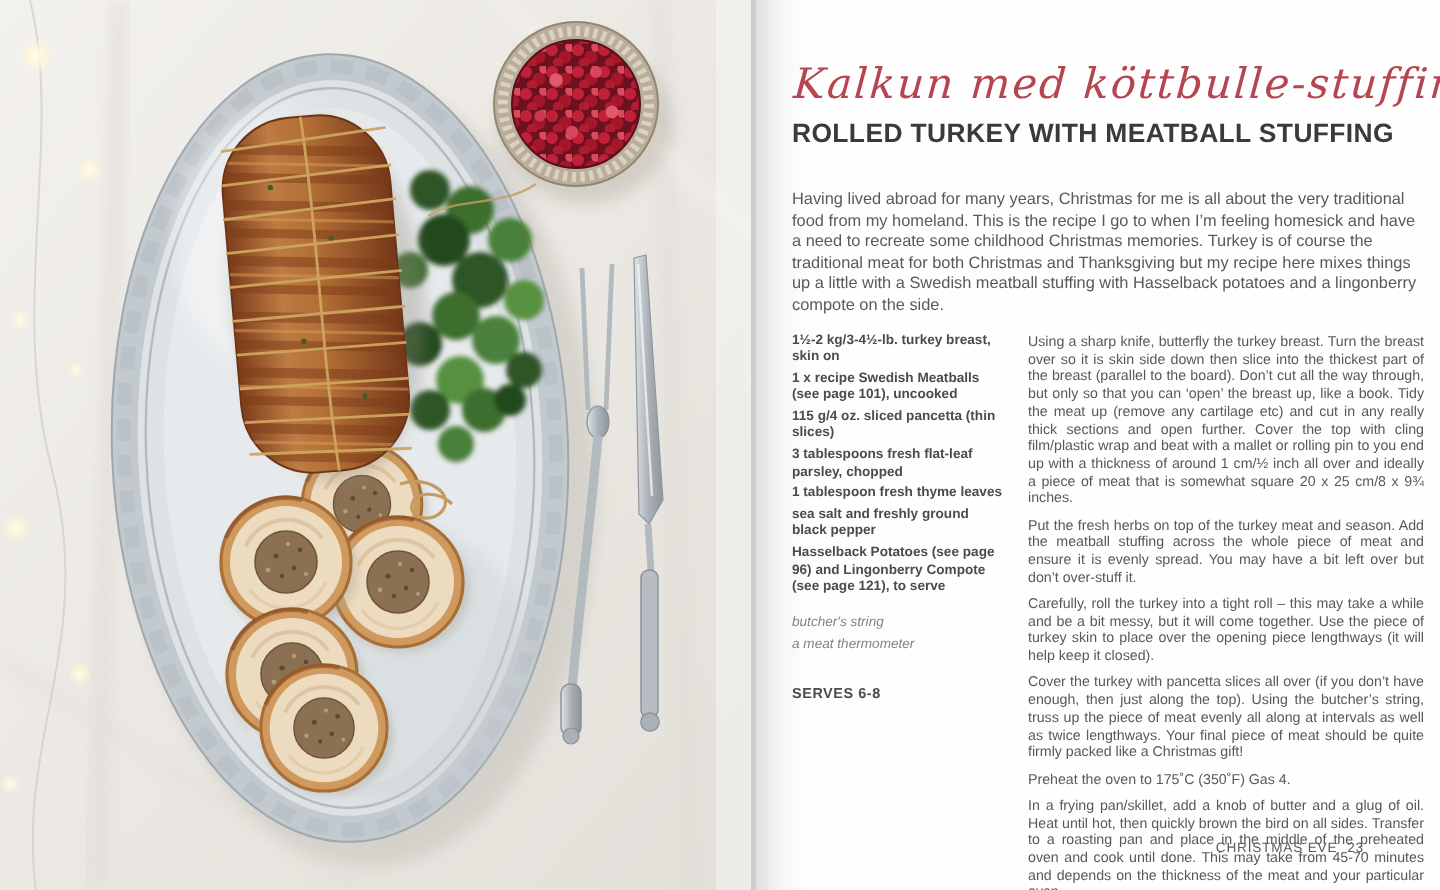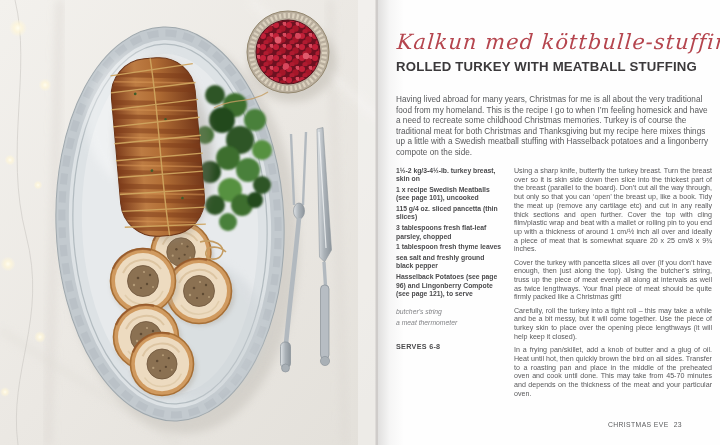--- a/index.html
+++ b/index.html
@@ -251,22 +251,24 @@
         <p class="ingredient">Hasselback Potatoes (see page 96) and Lingonberry Compote (see page 121), to serve</p>
         <div class="equipment-block">
           <p class="equipment">butcher's string</p>
           <p class="equipment">a meat thermometer</p>
         </div>
         <p class="serves">SERVES 6-8</p>
       </div>
 
       <div class="col-method">
         <p class="step">Using a sharp knife, butterfly the turkey breast. Turn the breast over so it is skin side down then slice into the thickest part of the breast (parallel to the board). Don’t cut all the way through, but only so that you can ‘open’ the breast up, like a book. Tidy the meat up (remove any cartilage etc) and cut in any really thick sections and open further. Cover the top with cling film/plastic wrap and beat with a mallet or rolling pin to you end up with a thickness of around 1 cm/½ inch all over and ideally a piece of meat that is somewhat square 20 x 25 cm/8 x 9¾ inches.</p>
+        <p class="step">Put the fresh herbs on top of the turkey meat and season. Add the meatball stuffing across the whole piece of meat and ensure it is evenly spread. You may have a bit left over but don’t over-stuff it.</p>
+        <p class="step">Carefully, roll the turkey into a tight roll – this may take a while and be a bit messy, but it will come together. Use the piece of turkey skin to place over the opening piece lengthways (it will help keep it closed).</p>
         <p class="step">Cover the turkey with pancetta slices all over (if you don’t have enough, then just along the top). Using the butcher’s string, truss up the piece of meat evenly all along at intervals as well as twice lengthways. Your final piece of meat should be quite firmly packed like a Christmas gift!</p>
-        <p class="step">Carefully, roll the turkey into a tight roll – this may take a while and be a bit messy, but it will come together. Use the piece of turkey skin to place over the opening piece lengthways (it will help keep it closed).</p>
+        <p class="step">Preheat the oven to 175˚C (350˚F) Gas 4.</p>
         <p class="step">In a frying pan/skillet, add a knob of butter and a glug of oil. Heat until hot, then quickly brown the bird on all sides. Transfer to a roasting pan and place in the middle of the preheated oven and cook until done. This may take from 45-70 minutes and depends on the thickness of the meat and your particular oven.</p>
       </div>
     </div>
 
     <div class="footer">
       <span>CHRISTMAS EVE</span><span class="pageno">23</span>
     </div>
   </div>
 </div>
 

